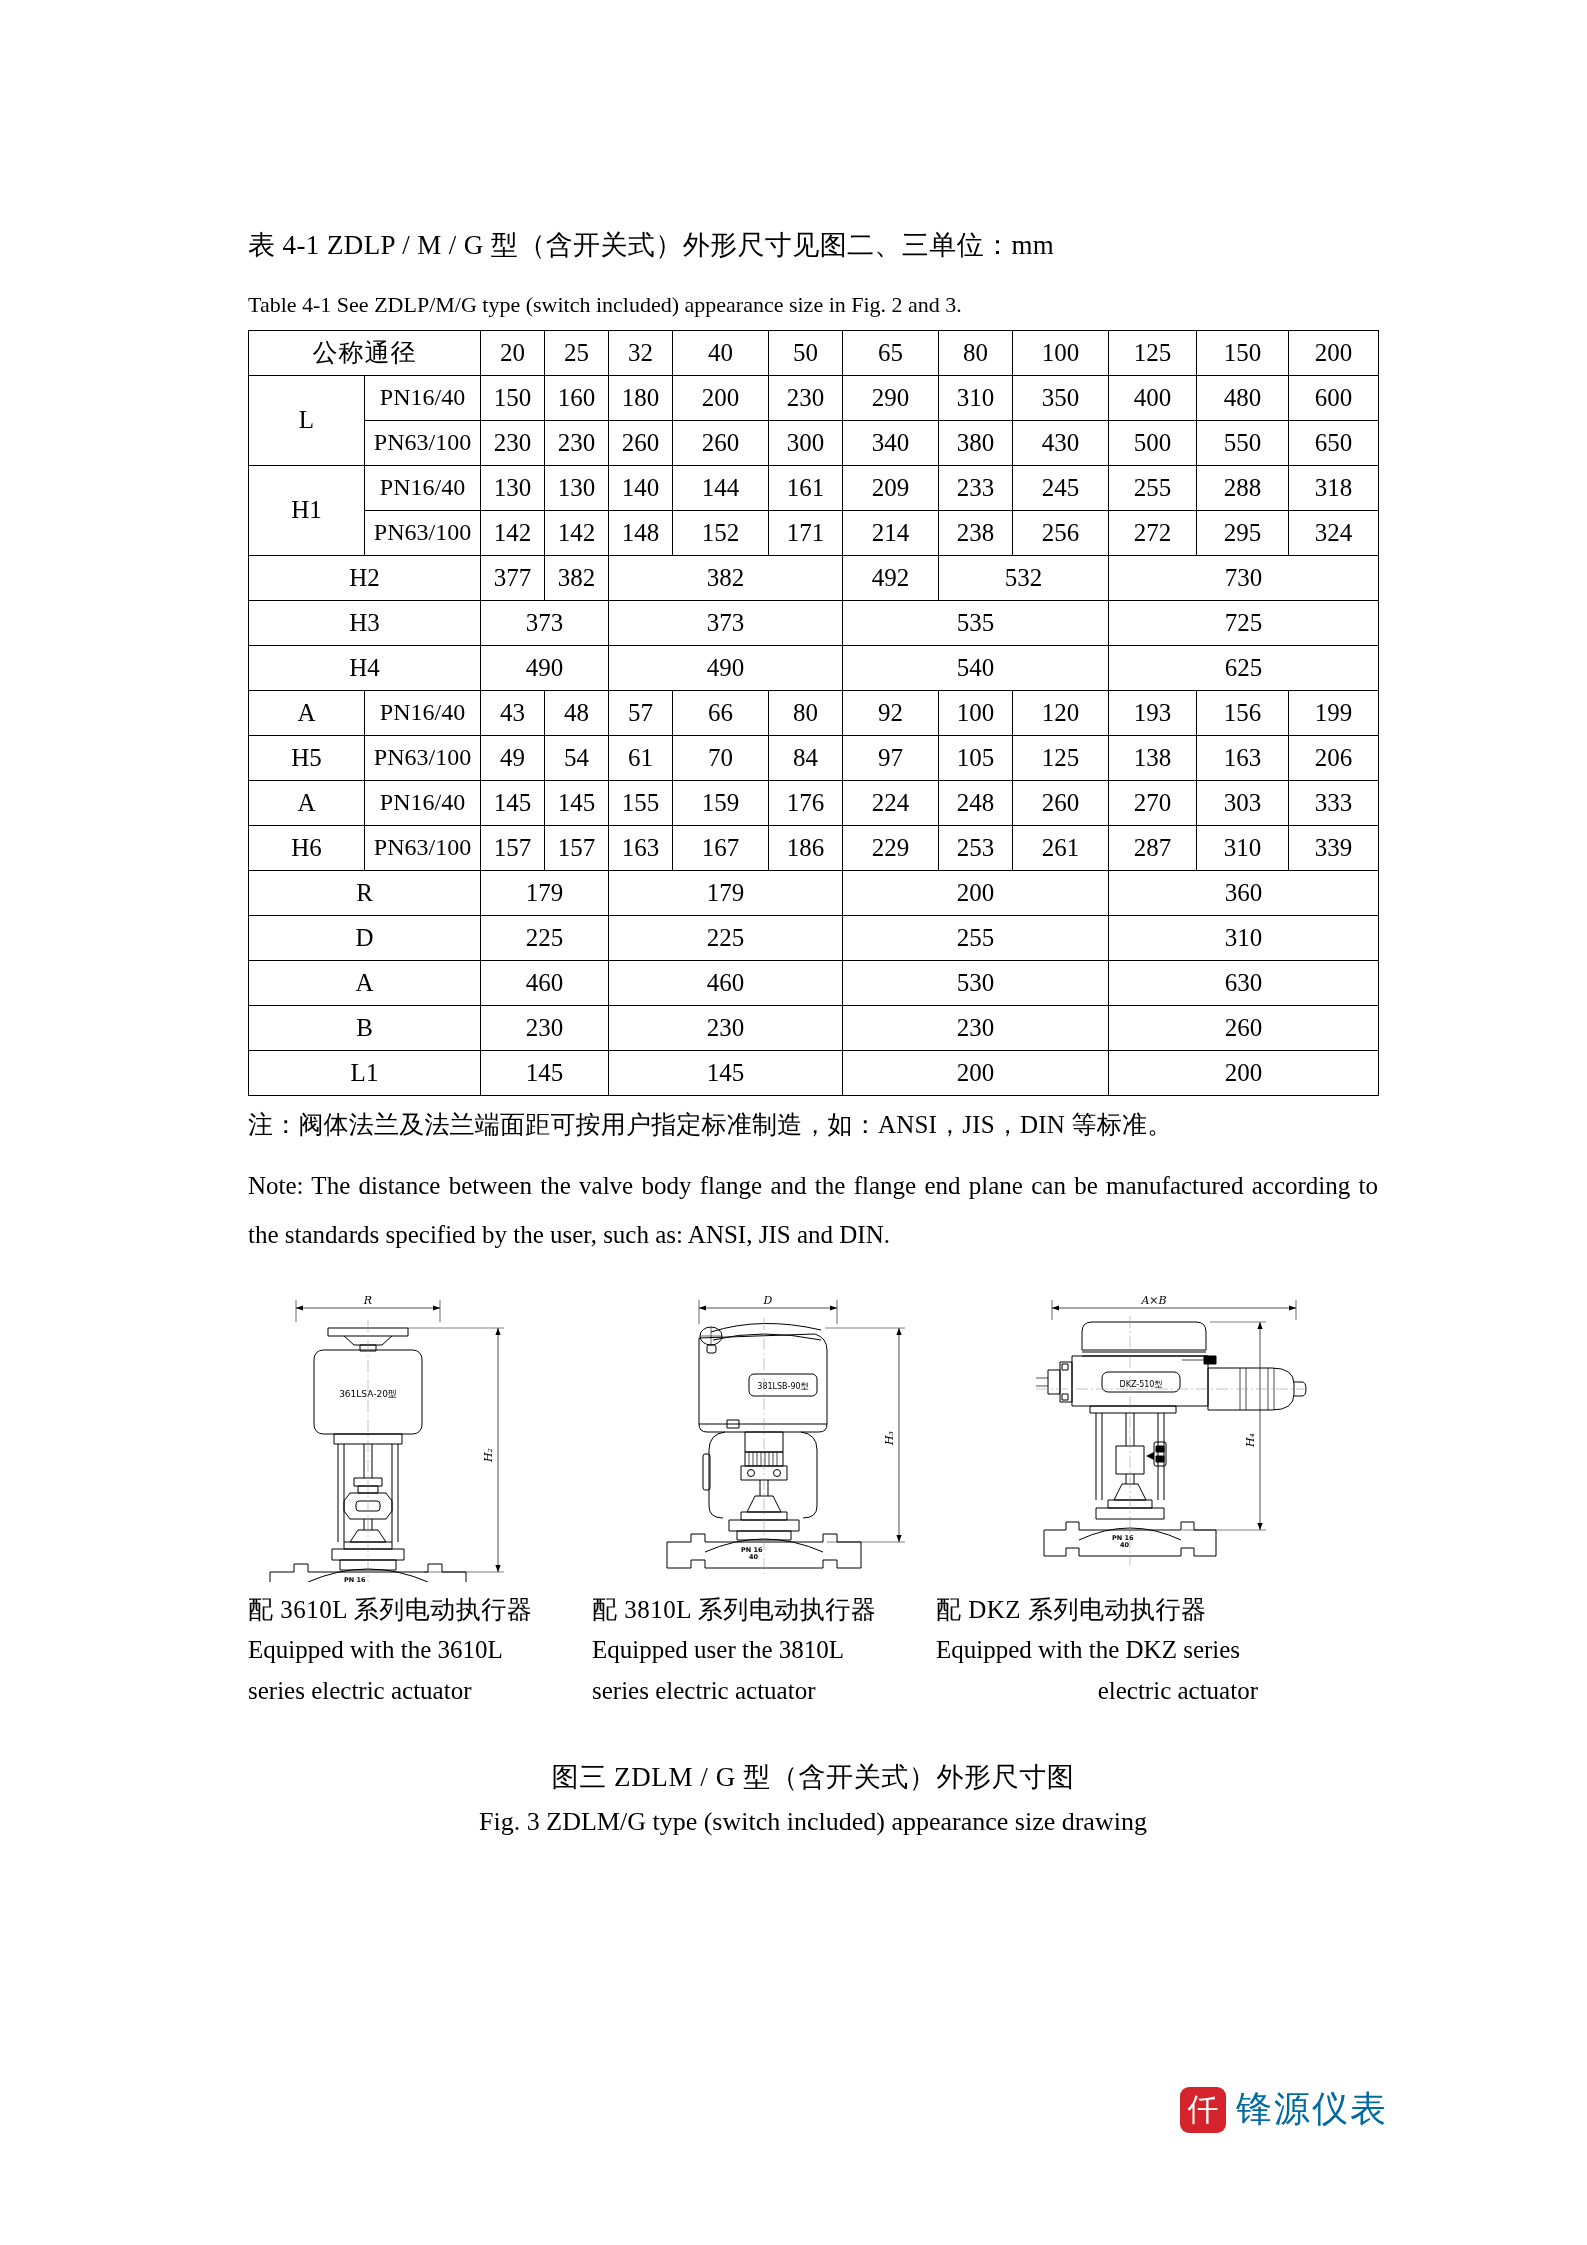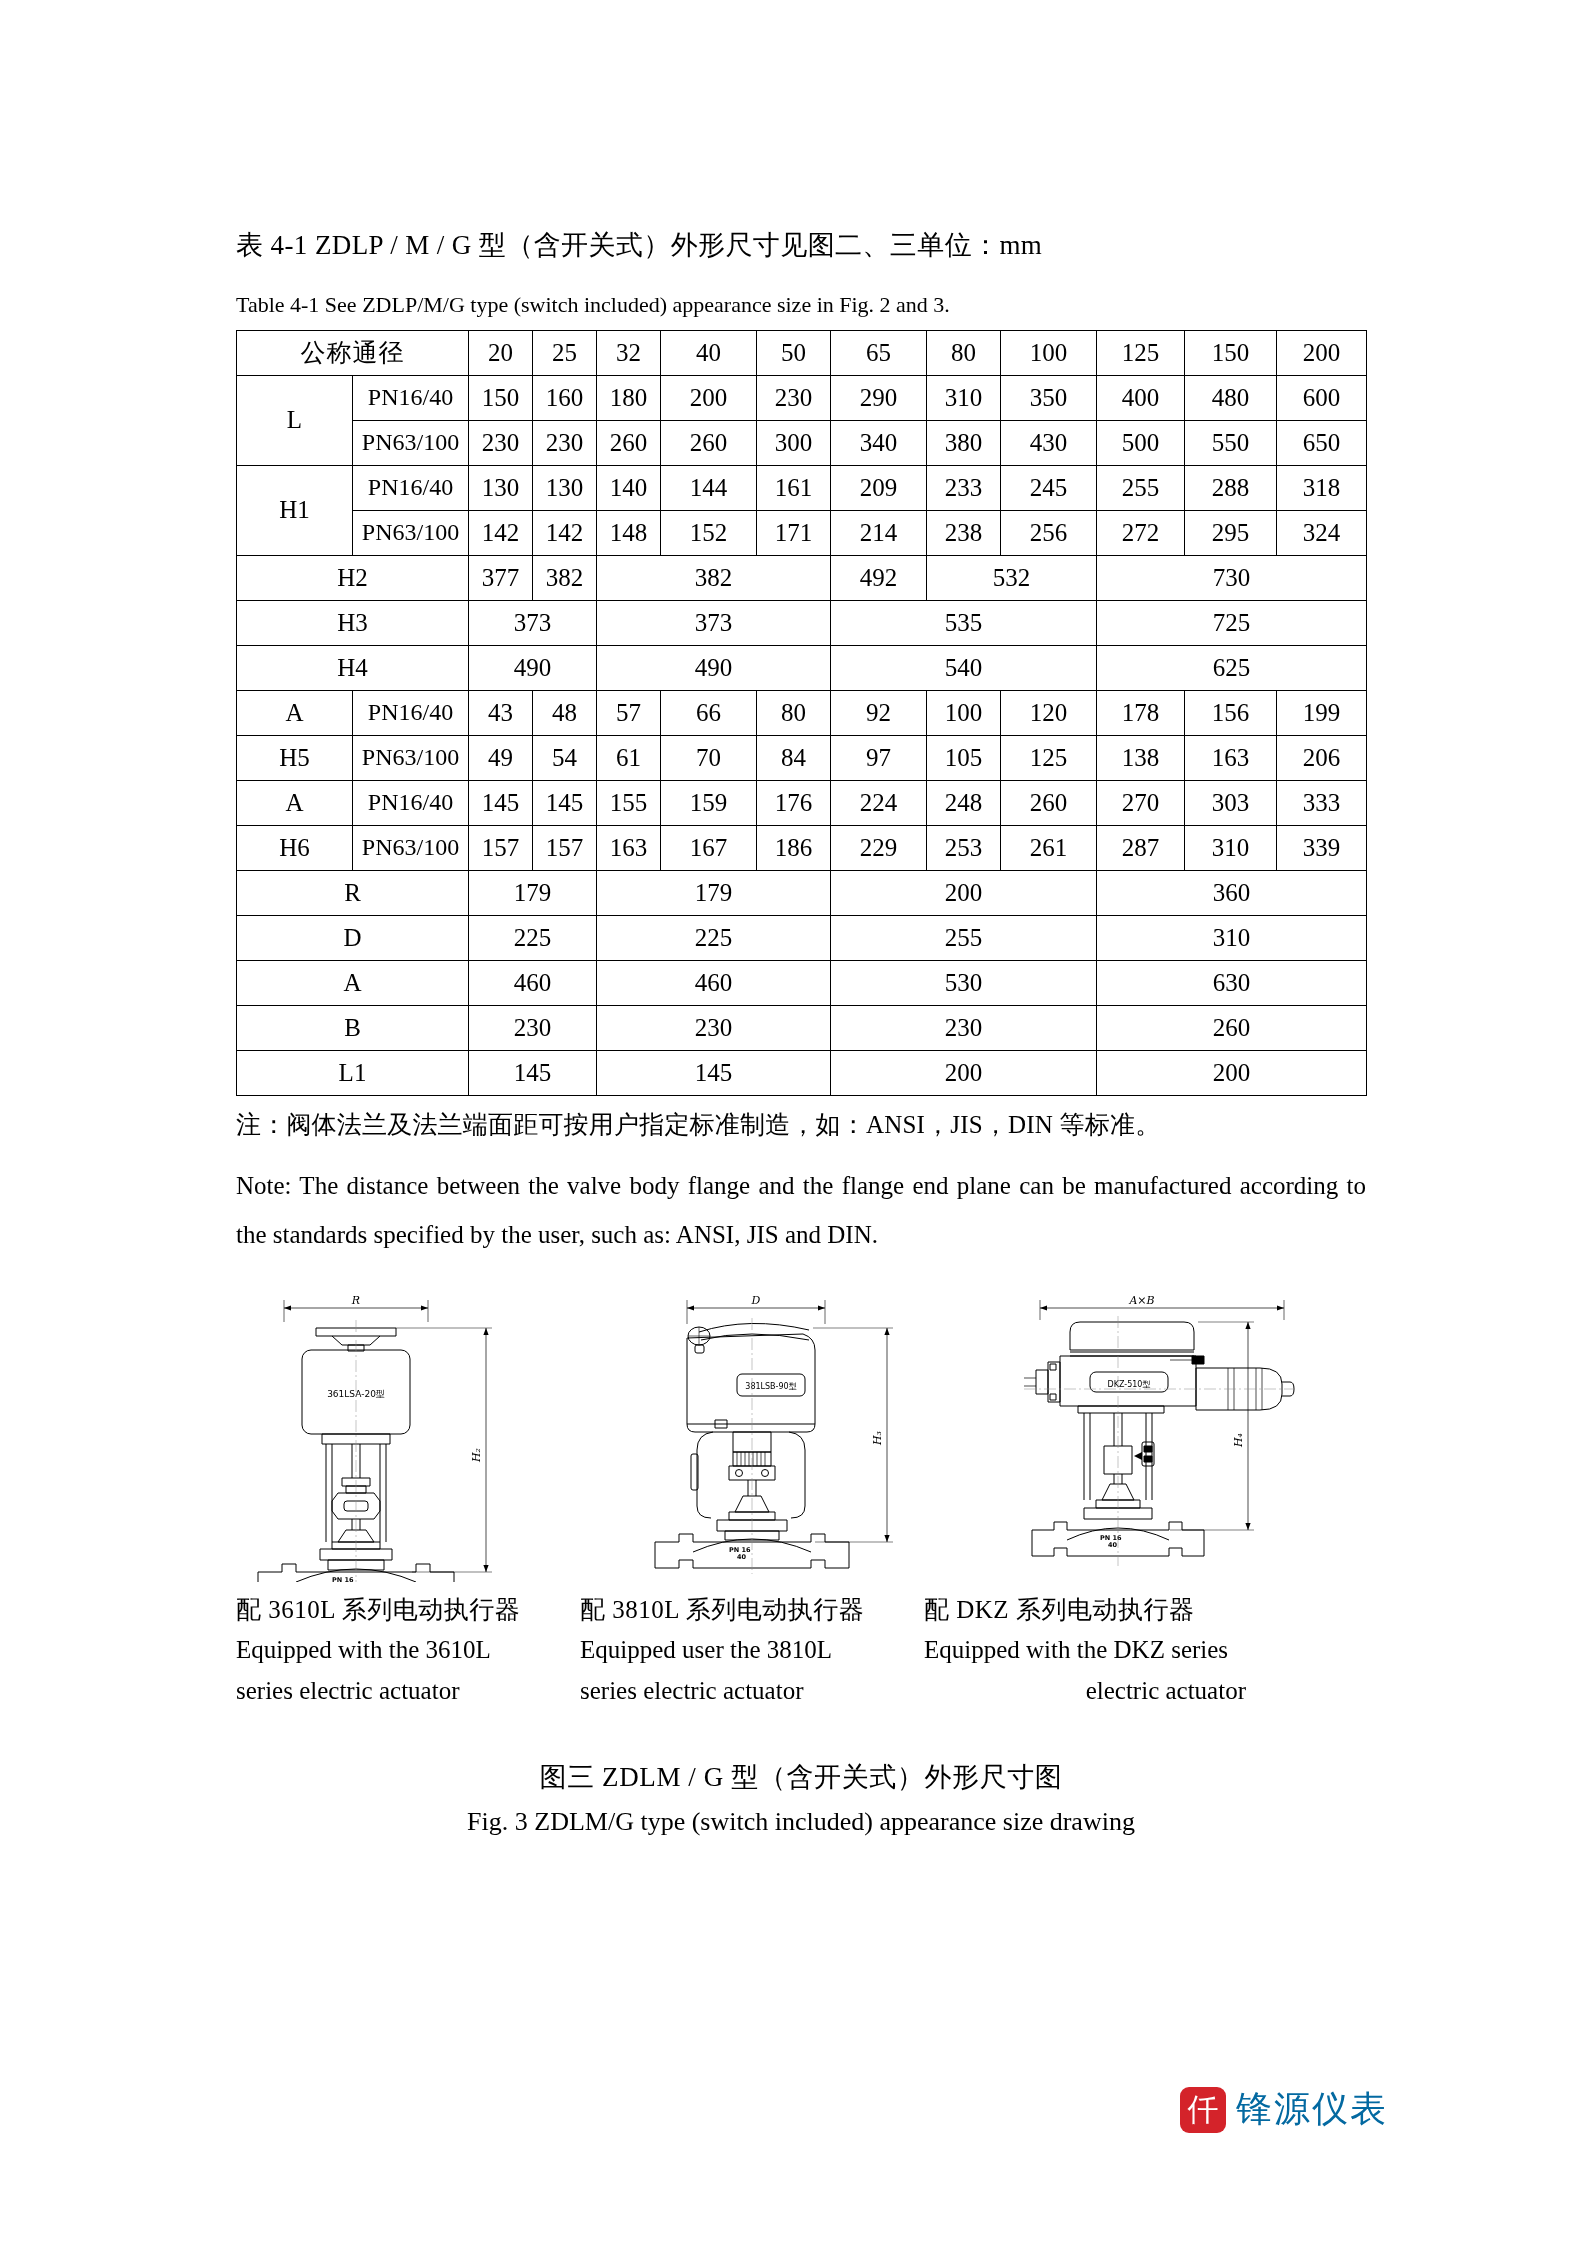--- a/index.html
+++ b/index.html
@@ -16,21 +16,21 @@
     overflow: hidden;
   }
   .page {
     position: absolute;
     left: 0; top: 0;
     width: 1587px;
     height: 2245px;
   }
   .content {
     position: absolute;
-    left: 236px;
+    left: 248px;
     top: 225px;
     width: 1130px;
   }
 
   
   .title-cn {
     font-size: 27px;
     line-height: 1.5;
     letter-spacing: 0.4px;
     white-space: nowrap;
@@ -283,21 +283,21 @@
           <td>A</td>
           <td class="pn">PN16/40</td>
           <td>43</td>
           <td>48</td>
           <td>57</td>
           <td>66</td>
           <td>80</td>
           <td>92</td>
           <td>100</td>
           <td>120</td>
-          <td>178</td>
+          <td>193</td>
           <td>156</td>
           <td>199</td>
         </tr>
         <tr>
           <td>H5</td>
           <td class="pn">PN63/100</td>
           <td>49</td>
           <td>54</td>
           <td>61</td>
           <td>70</td>

